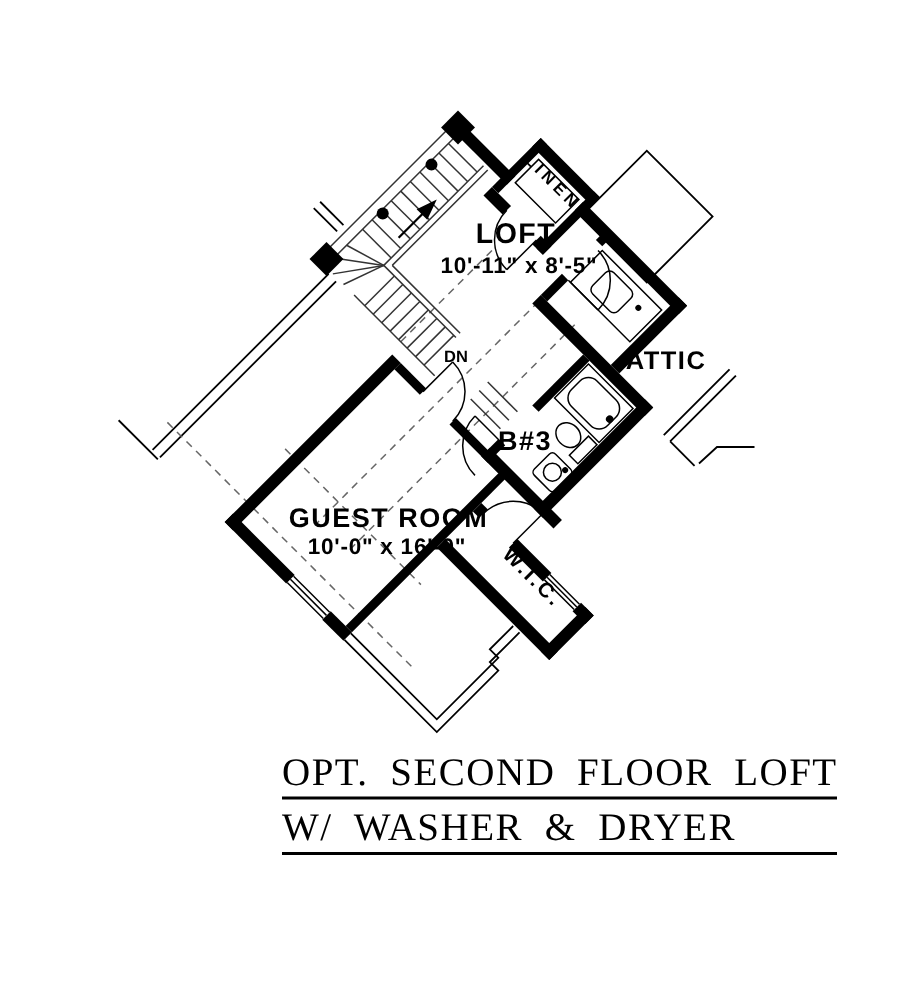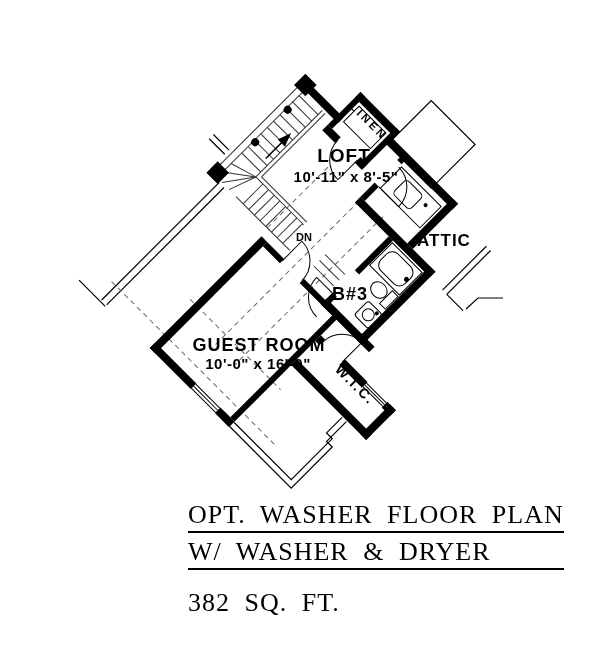--- a/index.html
+++ b/index.html
@@ -208,17 +208,16 @@
     <text x="304" y="241" class="small-label" font-size="11" text-anchor="middle">DN</text>
 
     <text transform="translate(366,124) rotate(45)" class="small-label" font-size="11" letter-spacing="3" text-anchor="middle">LINEN</text>
 
     <text transform="translate(352,388) rotate(45)" class="small-label" font-size="14" letter-spacing="2" text-anchor="middle">W.I.C.</text>
   </g>
 </svg>
 
   
   <div id="title-block">
-    <span class="t-line t-underline1">OPT. WASHER FLOOR PLAN</span>
+    <span class="t-line t-underline1">OPT. SECOND FLOOR LOFT</span>
     <span class="t-line t-underline2">W/ WASHER &amp; DRYER</span>
-    <span class="t-line">382 SQ. FT.</span>
   </div>
 </div>
 
 </body></html>

